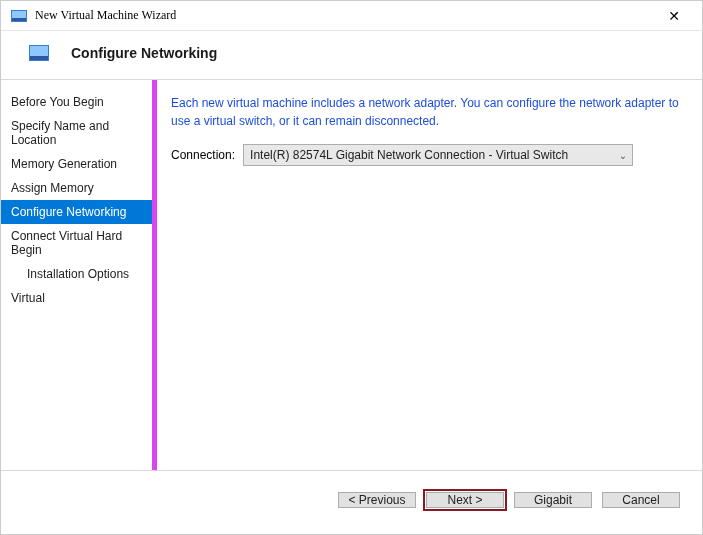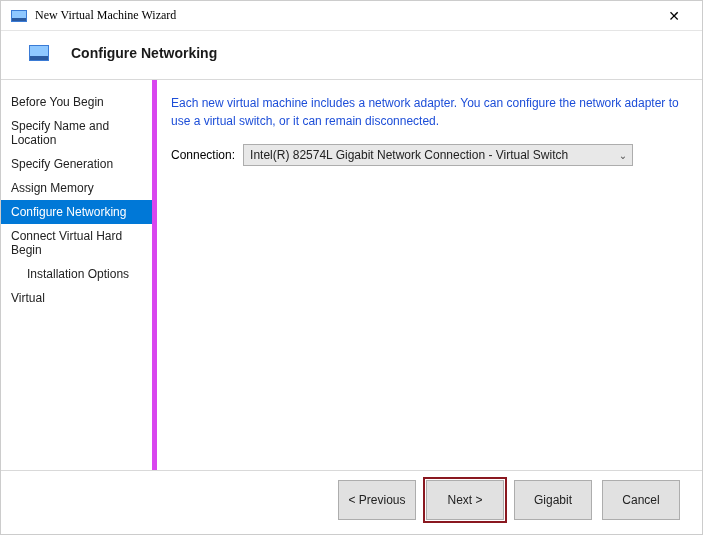--- a/index.html
+++ b/index.html
@@ -115,21 +115,21 @@
     border-top: 1px solid #d9d9d9;
     height: 58px;
     display: flex;
     align-items: center;
     justify-content: flex-end;
     padding-right: 22px;
     gap: 10px;
   }
   .btn {
     min-width: 78px;
-    height: 40px;
+    height: 16px;
     border: 1px solid #adadad;
     background: #e1e1e1;
     font-size: 12px;
     font-family: inherit;
     color: #222;
     display: inline-flex;
     align-items: center;
     justify-content: center;
     cursor: default;
   }
@@ -165,21 +165,21 @@
       <rect x="1" y="11" width="18" height="4" fill="#2a5aa0"></rect>
     </svg>
   </span>
   <span class="page-heading">Configure Networking</span>
 </div>
 
 <div class="content">
   <div class="sidebar">
     <div class="sidebar-item"><span>Before You Begin</span></div>
     <div class="sidebar-item"><span>Specify Name and Location</span></div>
-    <div class="sidebar-item"><span>Specify Generation</span></div>
+    <div class="sidebar-item"><span>Memory Generation</span></div>
     <div class="sidebar-item"><span>Assign Memory</span></div>
     <div class="sidebar-item selected"><span>Configure Networking</span></div>
     <div class="sidebar-item"><span>Connect Virtual Hard Begin</span></div>
     <div class="sidebar-item indent"><span>Installation Options</span></div>
     <div class="sidebar-item"><span>Virtual</span></div>
   </div>
 
   <div class="main">
     <div class="description">Each new virtual machine includes a network adapter. You can configure the network adapter to use a virtual switch, or it can remain disconnected.</div>
     <div class="form-row">

